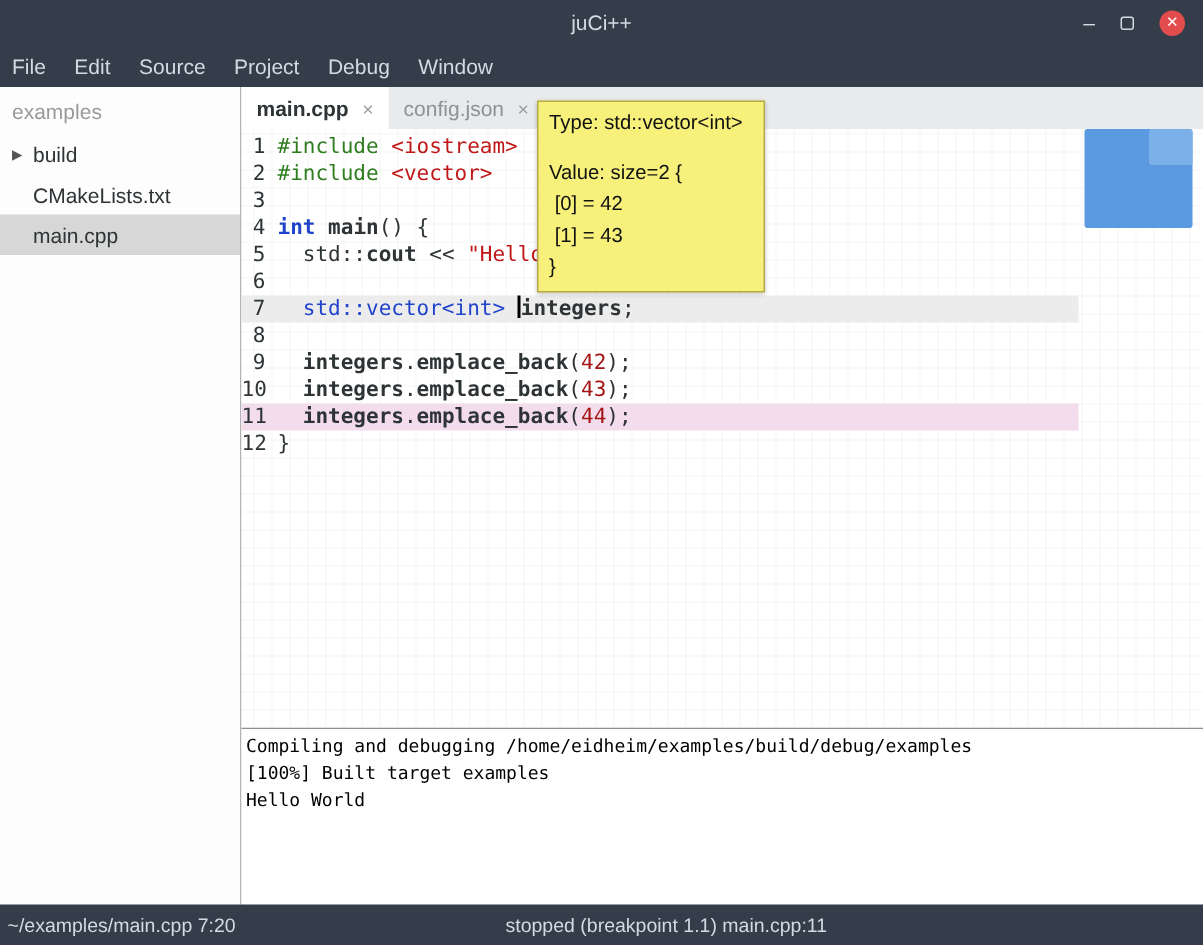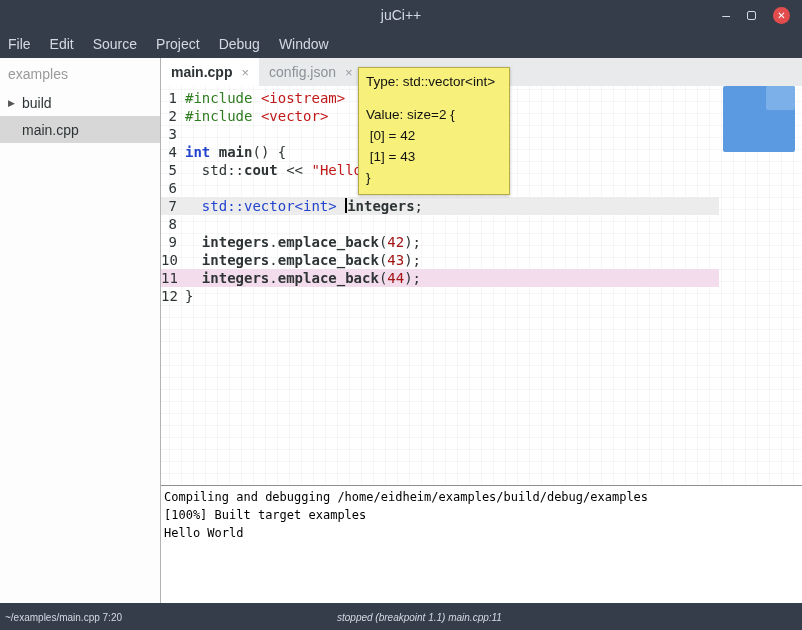--- a/index.html
+++ b/index.html
@@ -72,23 +72,23 @@
   }
   .overview-light { position: absolute; top: 0; right: 0; width: 29px; height: 24px; background: #7cb0e8; border-radius: 2px; }
   
   .output {
     height: 118px; flex: none; border-top: 1px solid #8f8f8f; background: #fff;
     font-family: "DejaVu Sans Mono", monospace; font-size: 12px;
     padding: 2px 0 0 3px; color: #000; overflow: hidden;
   }
   .out-line { height: 18px; line-height: 18px; white-space: pre; }
   
-  .statusbar { height: 27px; background: var(--titlebar); color: #d3dae3; font-size: 10px; position: relative; }
+  .statusbar { height: 27px; background: var(--titlebar); color: #d3dae3; font-size: 13px; position: relative; }
   .status-left  { position: absolute; left: 5px;  top: 50%; transform: translateY(-50%); }
-  .status-center{ position: absolute; left: 337px; top: 50%; transform: translateY(-50%); font-style: italic; }
+  .status-center{ position: absolute; left: 337px; top: 50%; transform: translateY(-50%); }
   
   .tooltip {
     position: absolute; left: 358px; top: 67px; width: 152px; z-index: 10;
     background: var(--tooltip-bg); border: 1px solid #b5aa4a;
     padding: 5px 7px 6px; font-size: 13.5px; color: #111;
     white-space: nowrap; overflow: hidden; box-shadow: 0 1px 3px rgba(0,0,0,0.25);
   }
   .tooltip-type { line-height: 18px; }
   .tooltip-value { margin-top: 13px; }
   .tooltip-value div { line-height: 21px; white-space: pre; }
@@ -116,20 +116,24 @@
       <span class="menu-item">Window</span>
     </div>
 
   <div class="main">
     <div class="sidebar">
       <div class="sidebar-header">examples</div>
       <div>
           <div class="tree-item">
             <span class="expander">▶</span>
             <span class="tree-label">build</span>
+          </div>
+          <div class="tree-item">
+            <span class="expander"></span>
+            <span class="tree-label">CMakeLists.txt</span>
           </div>
           <div class="tree-item selected">
             <span class="expander"></span>
             <span class="tree-label">main.cpp</span>
           </div>
         </div>
     </div>
 
     <div class="editor-col">
       <div class="tabbar">

